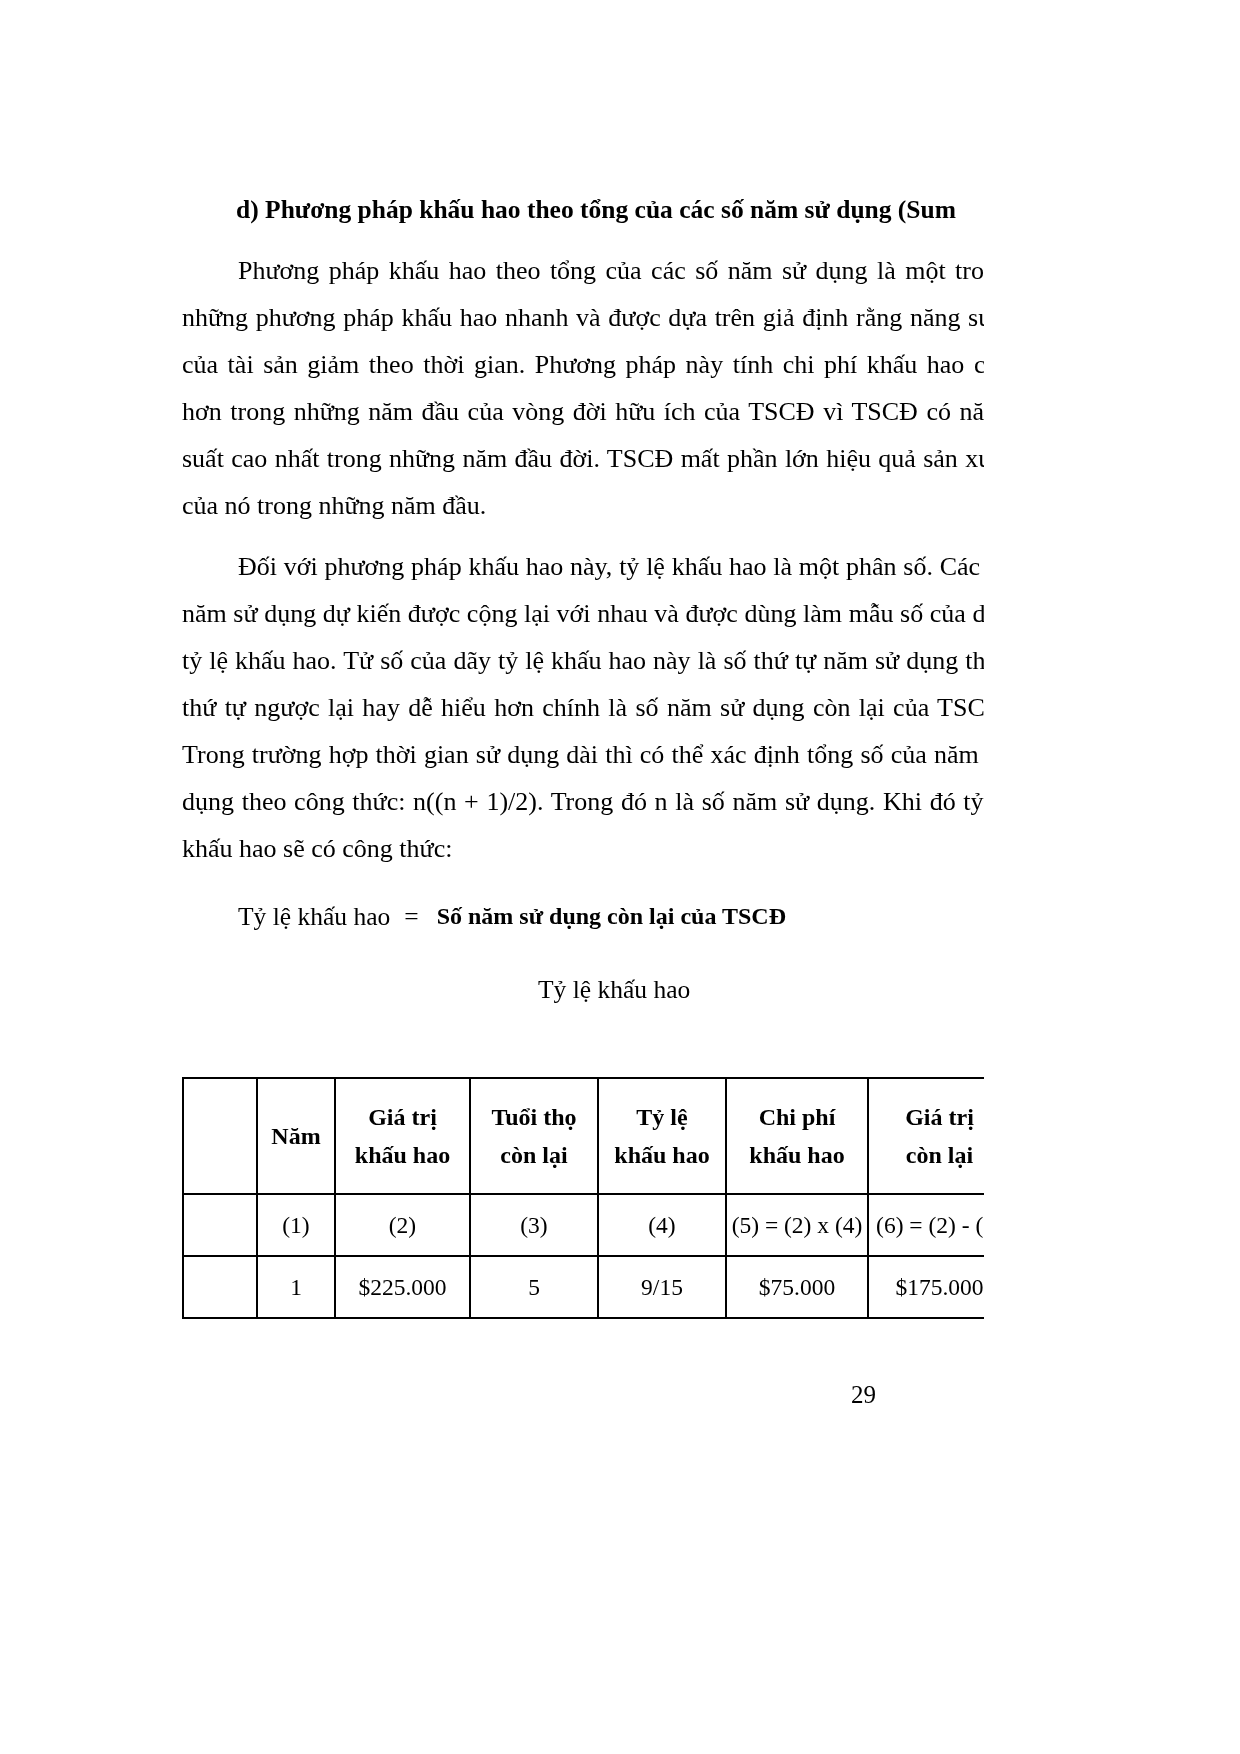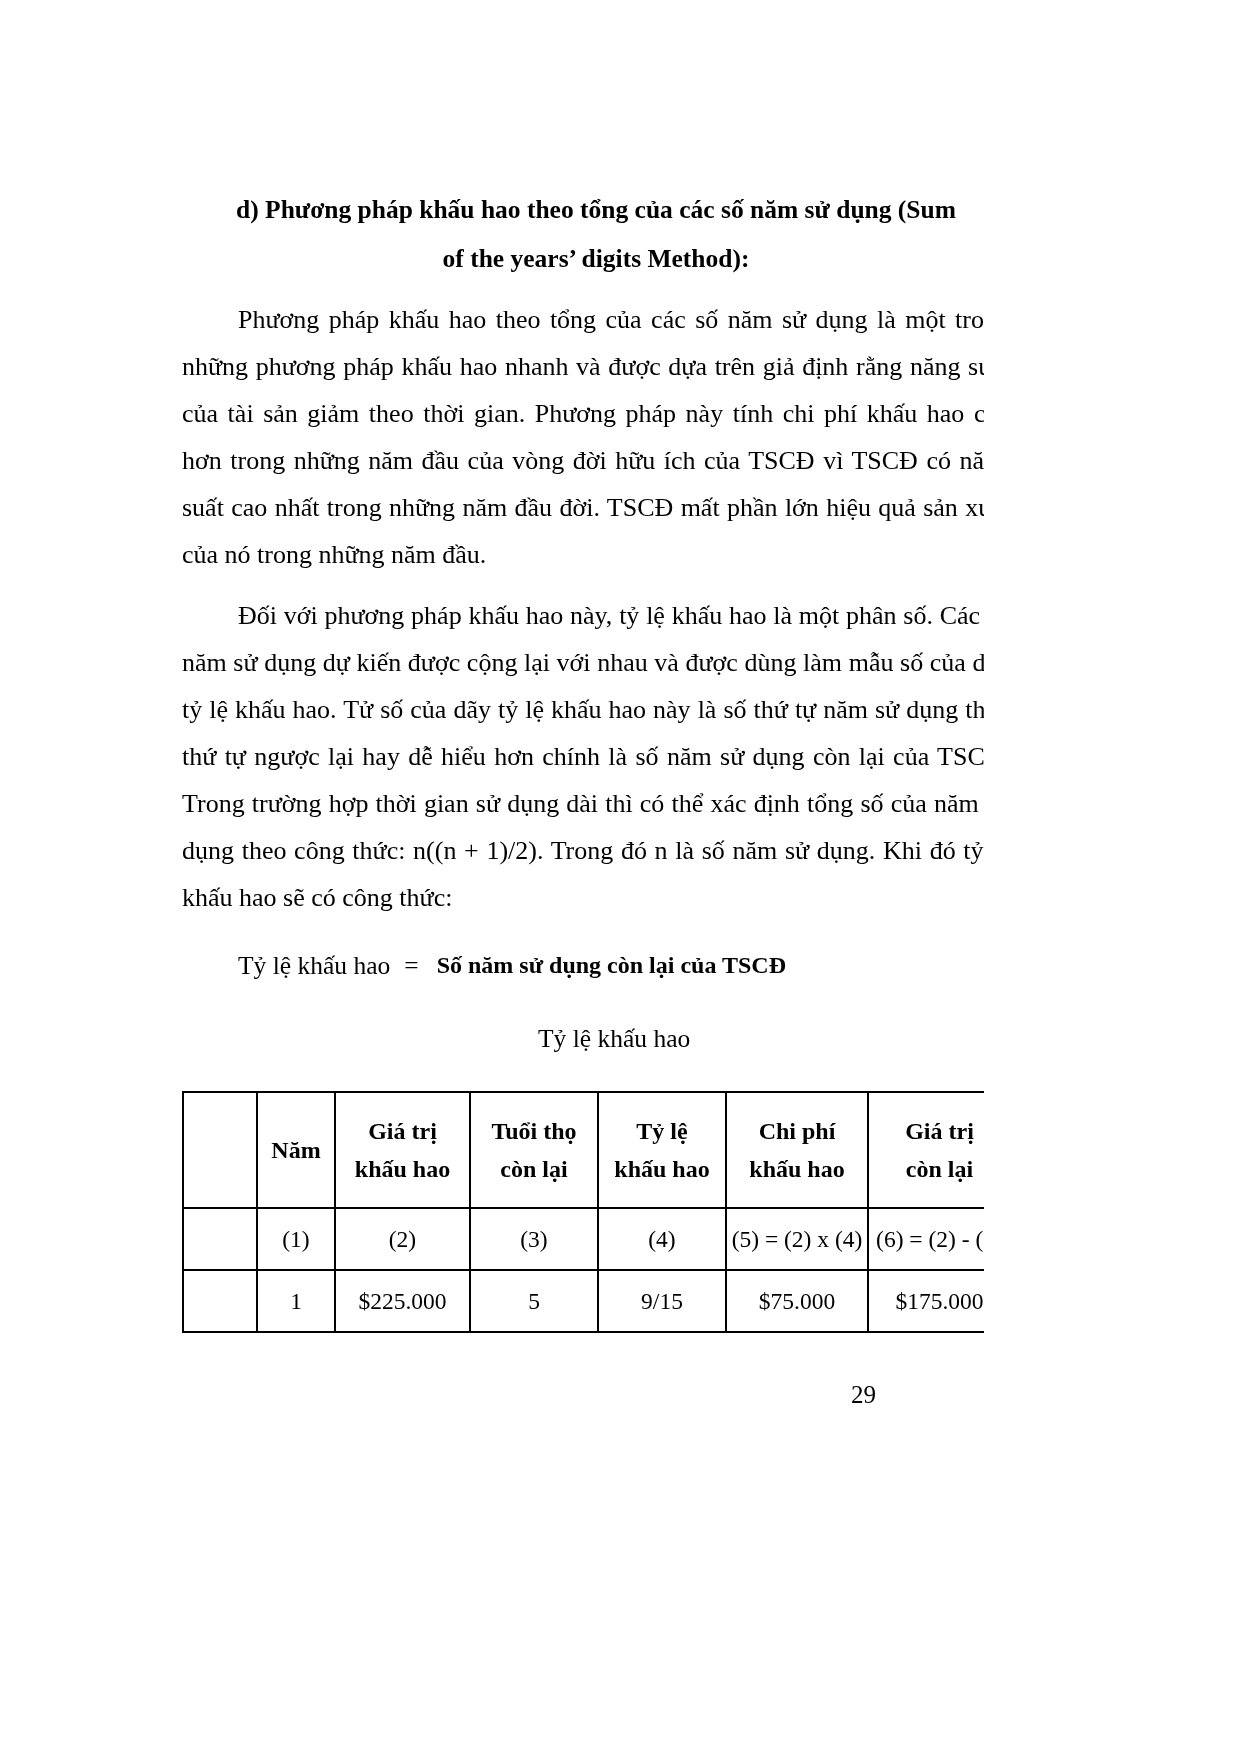--- a/index.html
+++ b/index.html
@@ -100,21 +100,21 @@
   p.example {
     font-size: 25.5px;
     line-height: 47px;
     text-align: justify;
     margin: 32px 0 0 0;
     text-indent: 56px;
   }
 
   
   table.dep-table {
-    margin: 29px 0 0 0;
+    margin: 64px 0 0 0;
     border-collapse: collapse;
     width: 828px;
     table-layout: fixed;
   }
   table.dep-table td {
     border: 2.5px solid #000000;
     text-align: center;
     vertical-align: middle;
     font-size: 23px;
     padding: 4px 2px;
@@ -144,21 +144,20 @@
     font-size: 25px;
   }
 </style>
 </head>
 <body>
 
 <div class="page">
   <div class="content">
 
     <div class="heading">d) Phương pháp khấu hao theo tổng của các số năm sử dụng (Sum</div>
-    <div class="heading-line-2">of the years’ digits Method):</div>
 
     <p class="body">Phương pháp khấu hao theo tổng của các số năm sử dụng là một trong những phương pháp khấu hao nhanh và được dựa trên giả định rằng năng suất của tài sản giảm theo thời gian. Phương pháp này tính chi phí khấu hao cao hơn trong những năm đầu của vòng đời hữu ích của TSCĐ vì TSCĐ có năng suất cao nhất trong những năm đầu đời. TSCĐ mất phần lớn hiệu quả sản xuất của nó trong những năm đầu.</p>
 
     <p class="body">Đối với phương pháp khấu hao này, tỷ lệ khấu hao là một phân số. Các số năm sử dụng dự kiến được cộng lại với nhau và được dùng làm mẫu số của dãy tỷ lệ khấu hao. Tử số của dãy tỷ lệ khấu hao này là số thứ tự năm sử dụng theo thứ tự ngược lại hay dễ hiểu hơn chính là số năm sử dụng còn lại của TSCĐ. Trong trường hợp thời gian sử dụng dài thì có thể xác định tổng số của năm sử dụng theo công thức: n((n + 1)/2). Trong đó n là số năm sử dụng. Khi đó tỷ lệ khấu hao sẽ có công thức:</p>
 
     <div class="formula-frac">
       <span class="frac-label">Tỷ lệ khấu hao</span>
       <span class="frac-eq">=</span>
       <span class="frac">
         <span class="num">Số năm sử dụng còn lại của TSCĐ</span>

